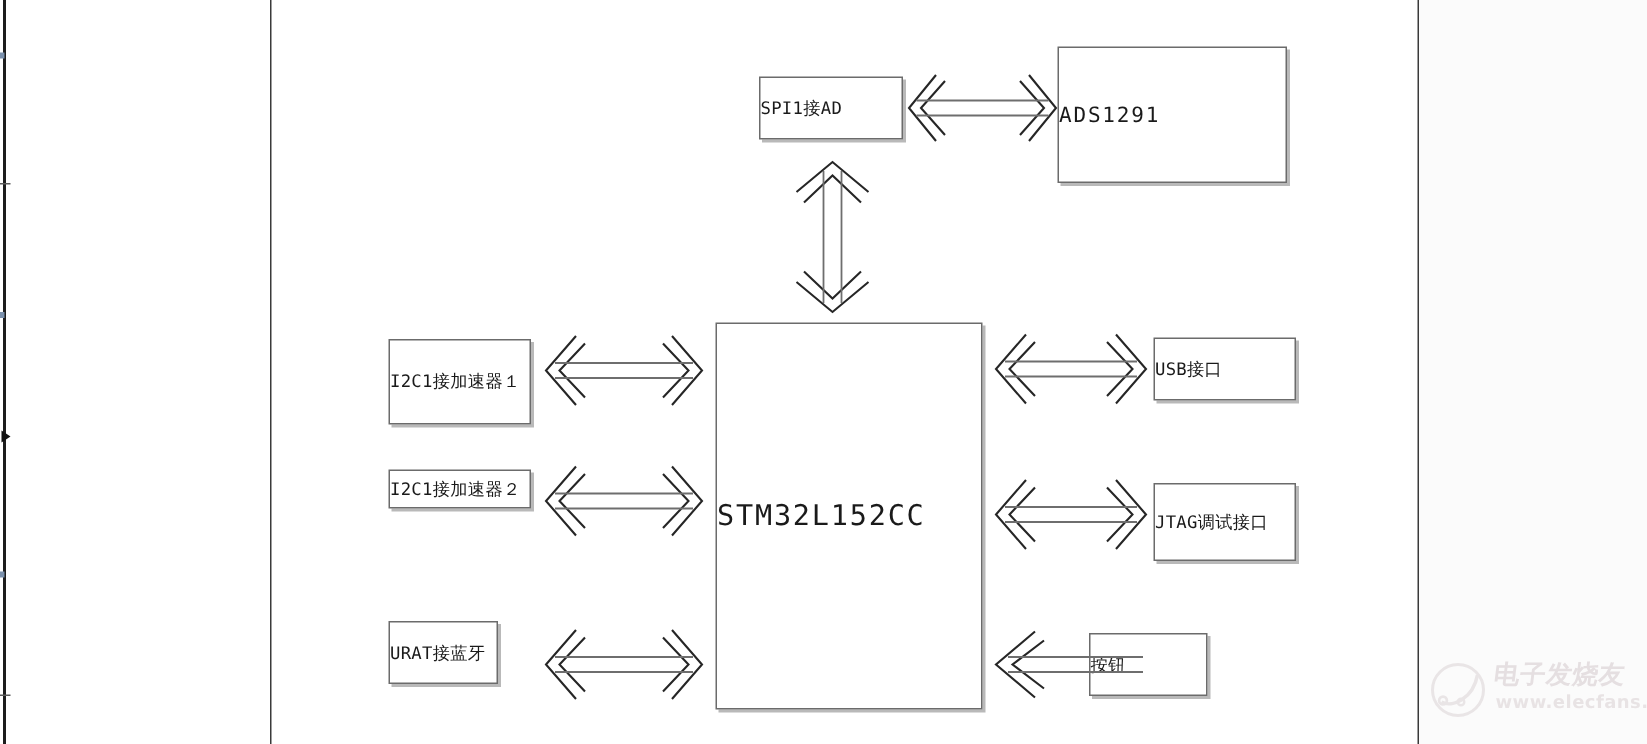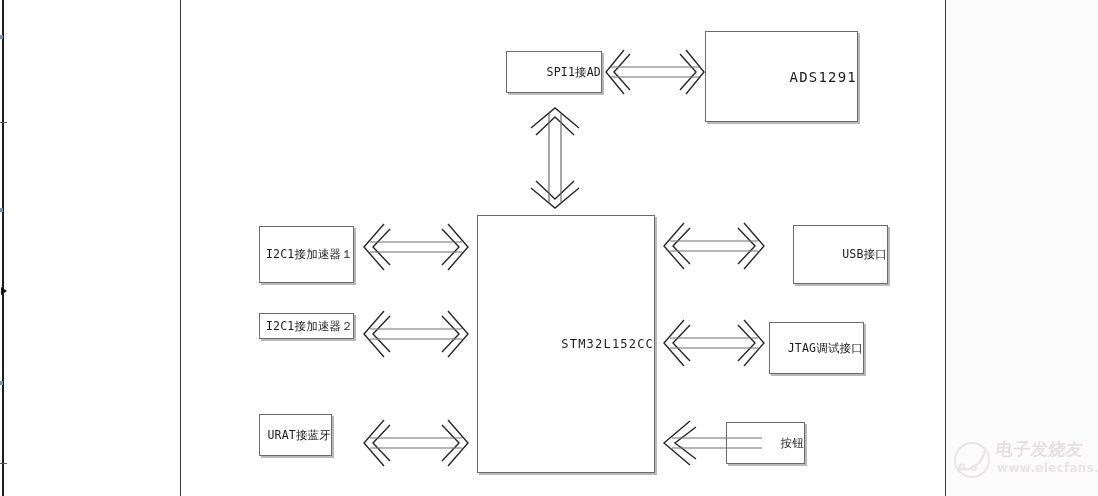--- a/index.html
+++ b/index.html
@@ -60,29 +60,29 @@
 
   
   .block {
     position: absolute;
     box-sizing: border-box;
     background: #ffffff;
     border: 1px solid #6b6b6b;
     box-shadow: 2px 2px 0 0 #b9b9b9;
     display: flex;
     align-items: center;
-    justify-content: flex-end;
+    justify-content: flex-start;
     color: #1a1a1a;
     font-family: "DejaVu Sans Mono", "Liberation Mono", monospace;
     letter-spacing: 0.2px;
     white-space: nowrap;
   }
   .block.small   { font-size: 11.5px; }
   .block.big     { font-size: 14px; letter-spacing: 1.2px; }
-  .block.mcu     { font-size: 12px; letter-spacing: 1.2px; }
+  .block.mcu     { font-size: 19px; letter-spacing: 1.2px; }
 
   
   .arrow {
     position: absolute;
   }
   .arrow svg { display: block; overflow: visible; }
   .arrow svg path, .arrow svg line, .arrow svg polyline {
     fill: none;
     stroke: #262626;
     stroke-width: 1.4;
@@ -167,21 +167,21 @@
   </div>
 
   <div class="block small" style="left:259px; top:313px; width:95px; height:26px;">
     <span>I2C1接加速器２</span>
   </div>
 
   <div class="block small" style="left:259px; top:414px; width:73px; height:42px;">
     <span>URAT接蓝牙</span>
   </div>
 
-  <div class="block small" style="left:769px; top:225px; width:95px; height:59px;margin-left:24px;">
+  <div class="block small" style="left:769px; top:225px; width:95px; height:42px;">
     <span>USB接口</span>
   </div>
 
   <div class="block small" style="left:769px; top:322px; width:95px; height:52px;">
     <span>JTAG调试接口</span>
   </div>
 
   <div class="block small" style="left:726px; top:422px; width:79px; height:42px;">
     <span>按钮</span>
   </div>

